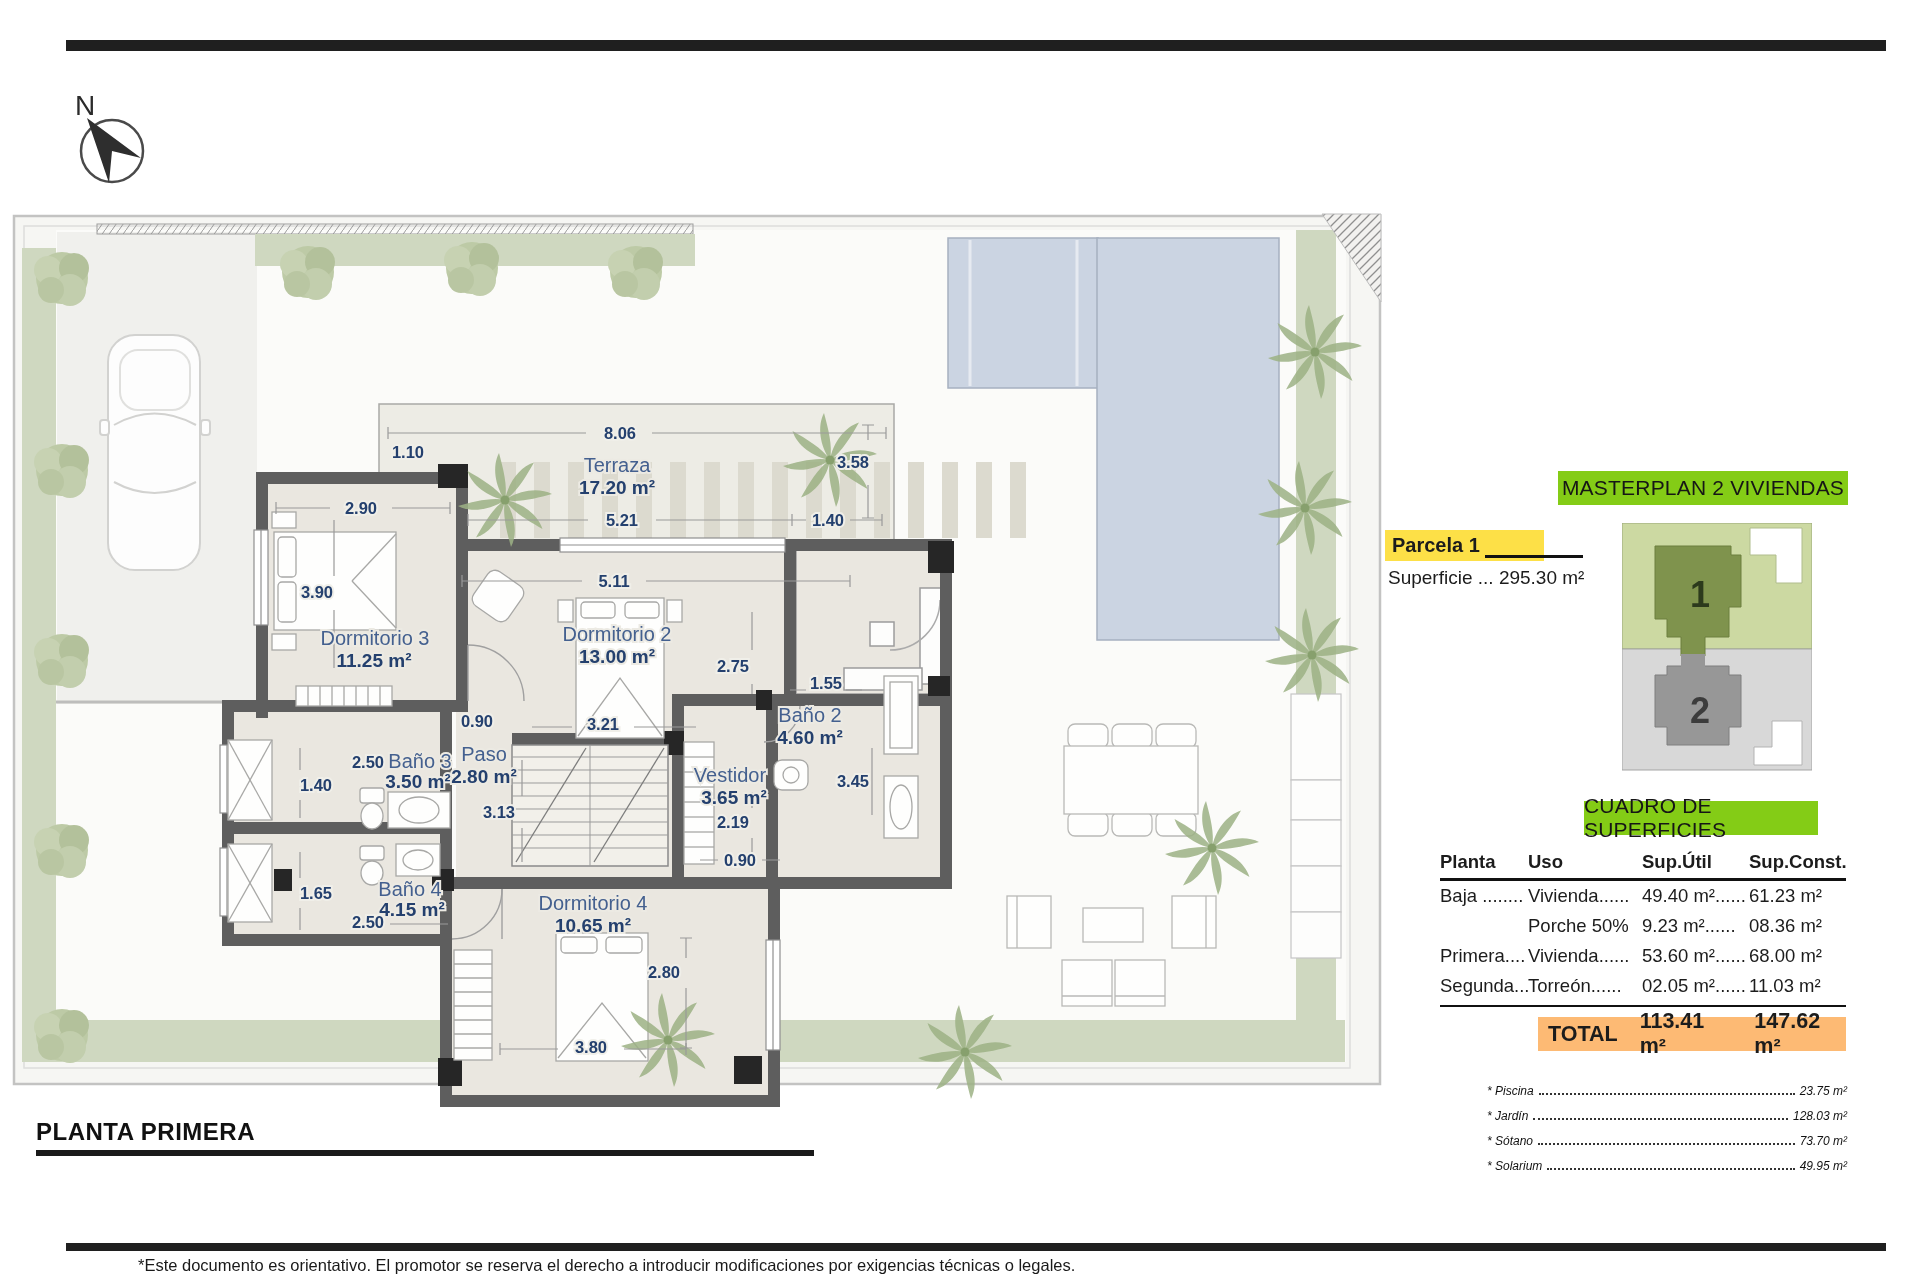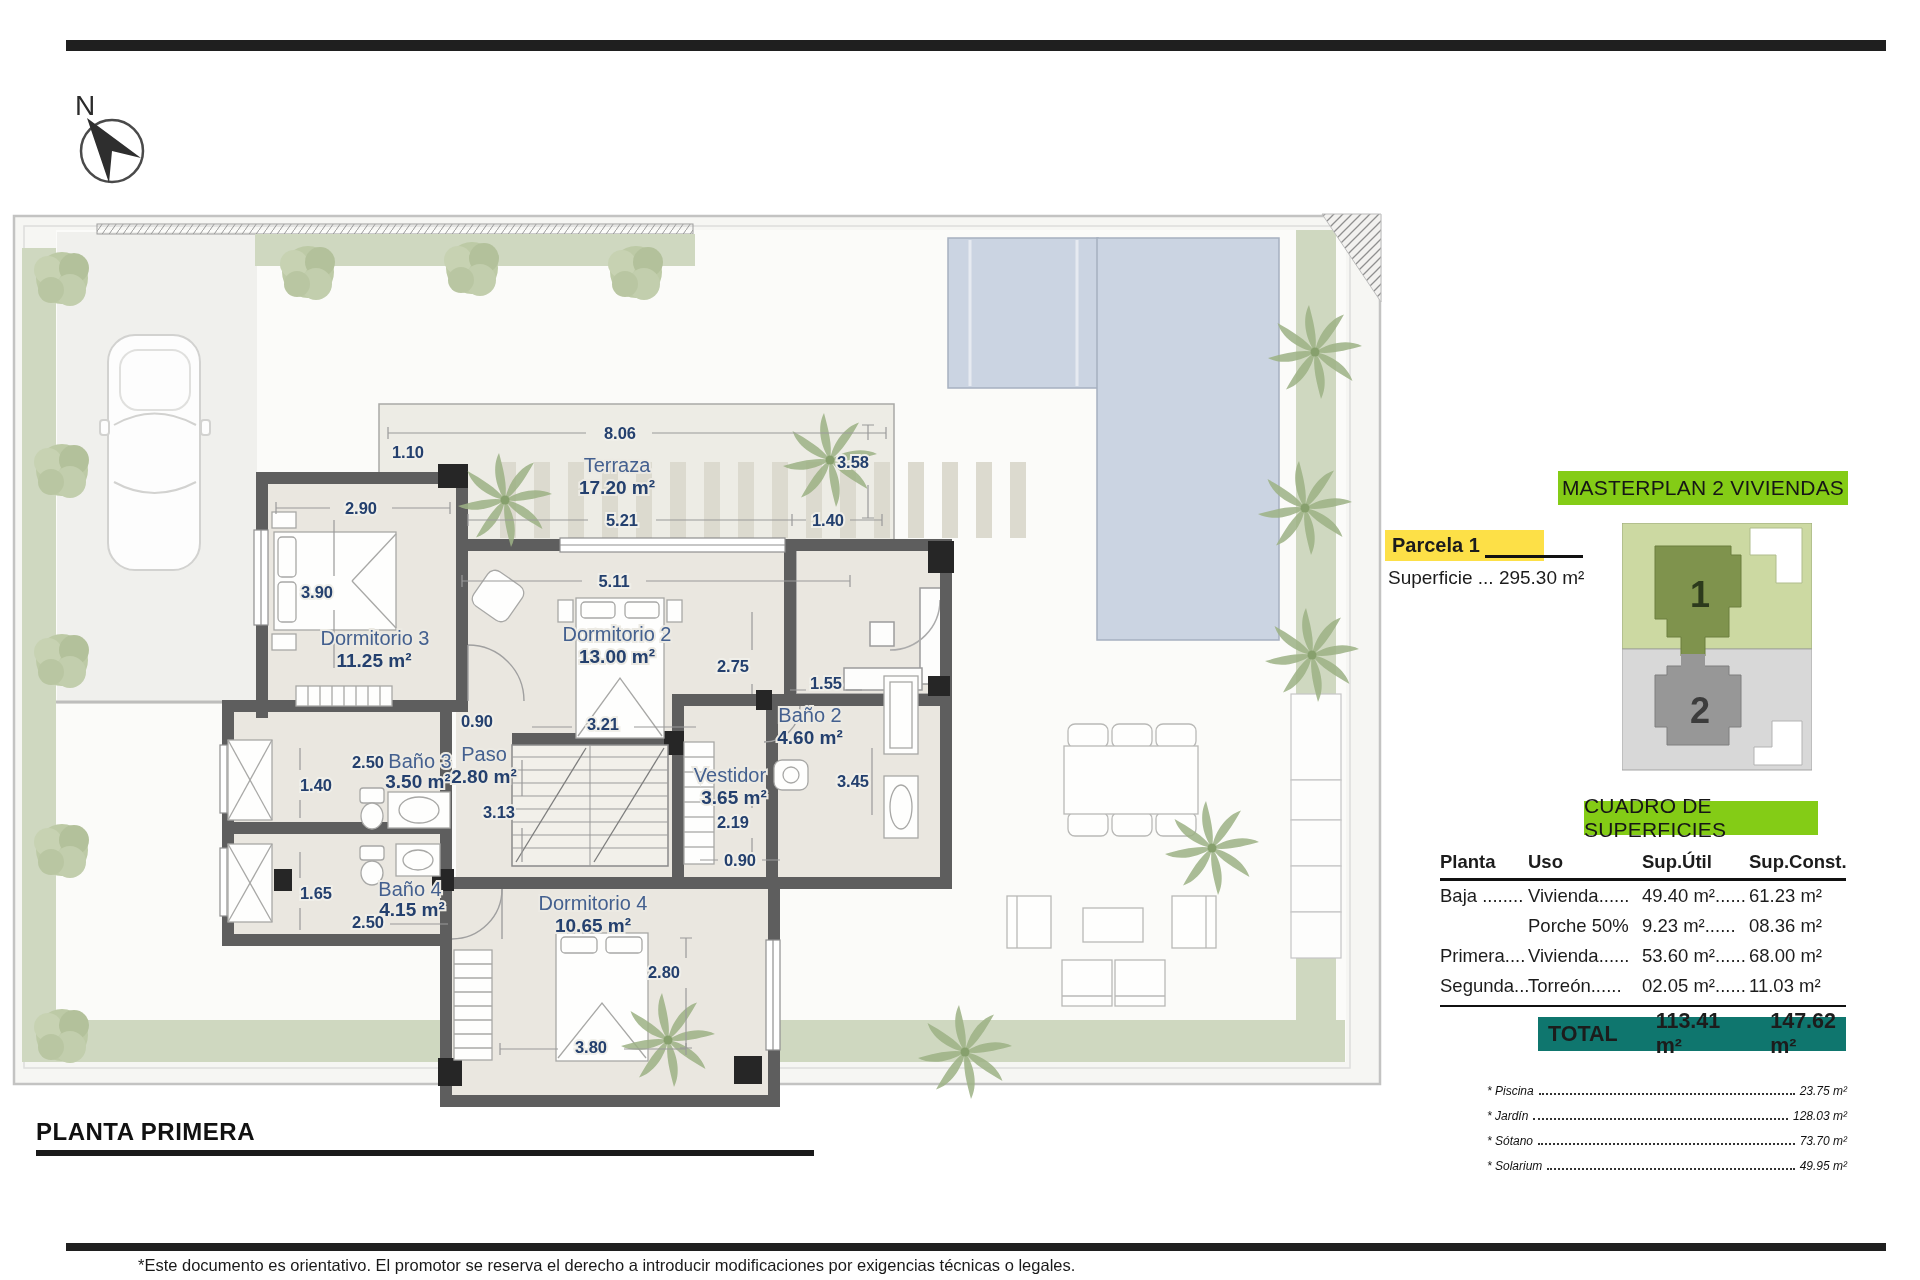--- a/index.html
+++ b/index.html
@@ -11,21 +11,21 @@
   .panel-title{background:#84cc16;color:#161616;font-weight:normal;font-size:21px;display:flex;align-items:center;justify-content:center;letter-spacing:.2px;}
   .parcela-wrap{width:210px;}
   .parcela-bg{display:block;width:152px;background:#fde047;font-weight:bold;font-size:20px;padding:4px 0 4px 7px;}
   .parcela-line{position:absolute;left:100px;top:25px;width:98px;border-bottom:3px solid #111;}
   .superficie{font-size:19px;margin-top:6px;padding-left:3px;}
   .cuadro{width:406px;font-size:18.5px;}
   .crow{display:grid;grid-template-columns:88px 114px 107px 97px;height:30px;align-items:center;}
   .crow.head{font-weight:bold;height:32px;}
   .crule{border-top:3px solid #111;}
   .crule2{border-top:2.5px solid #111;margin-top:4px;}
-  .total-bar{margin:10px 0 0 98px;background:#0f766e;height:34px;display:flex;align-items:center;font-weight:bold;font-size:21.5px;padding:0 10px;gap:16px;}
+  .total-bar{margin:10px 0 0 98px;background:#fdba74;height:34px;display:flex;align-items:center;font-weight:bold;font-size:21.5px;padding:0 10px;}
   .total-bar .t1{margin-right:22px;}
   .total-bar .t2{margin-right:34px;}
   .extras{width:360px;font-style:italic;font-size:12px;color:#111;}
   .xrow{display:flex;align-items:baseline;height:25px;}
   .xrow .leader{flex:1;border-bottom:2.2px dotted #333;margin:0 5px 4px 5px;}
   .planta-title{font-size:24px;font-weight:bold;letter-spacing:.5px;color:#111;}
   .disclaimer{font-size:16.5px;color:#1a1a1a;}
 </style>
 </head>
 <body>

